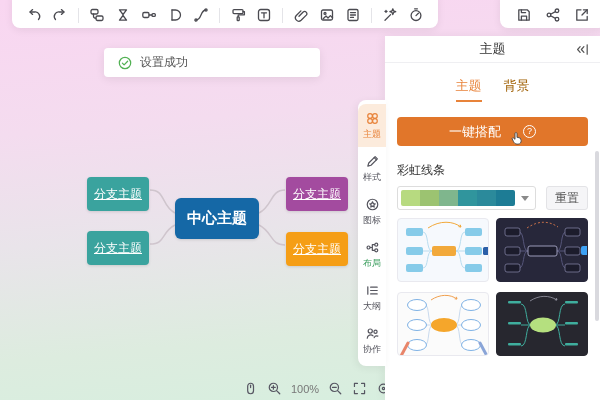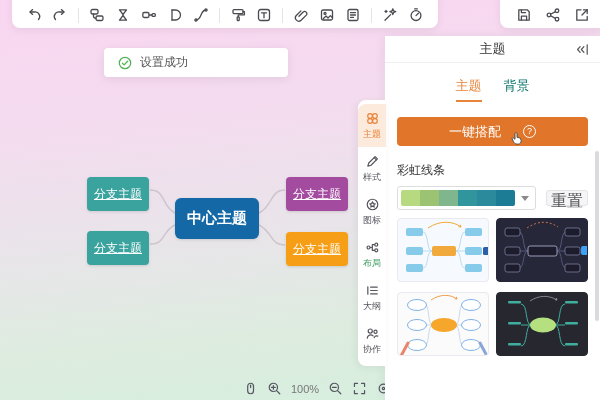--- a/index.html
+++ b/index.html
@@ -15,21 +15,21 @@
   .topbar-right { position:absolute; right:-6px; top:-10px; height:38px; padding:12px 16px 0;
     background:#fff; border-radius:8px; box-shadow:0 2px 8px rgba(0,0,0,.07);
     display:flex; align-items:center; gap:13px; }
   .tb-icn { width:16px; height:16px; display:inline-block; cursor:pointer; }
   .tb-icn svg { width:16px; height:16px; }
   .tb-icn path, .tb-icn rect, .tb-icn circle, .tb-icn line
     { stroke:#4a4a50; stroke-width:1.3; fill:none; stroke-linecap:round; stroke-linejoin:round; }
   .tb-sep { width:1px; height:15px; background:#e4e4e8; }
 
   
-  .toast { position:absolute; left:104px; top:48px; width:184px; height:29px;
+  .toast { position:absolute; left:104px; top:48px; width:216px; height:29px;
     background:#fff; border-radius:4px; box-shadow:0 2px 10px rgba(0,0,0,.08);
     display:flex; align-items:center; gap:8px; padding-left:14px; }
   .toast svg { width:14px; height:14px; }
   .toast-text { font-size:12px; color:#555; }
 
   
   .edges { position:absolute; left:0; top:0; width:600px; height:400px; pointer-events:none; }
   .node { position:absolute; display:flex; align-items:center; justify-content:center;
     color:#fff; border-radius:4px; box-shadow:0 1px 3px rgba(0,0,0,.12); cursor:pointer; }
   .node-center { left:175px; top:198px; width:84px; height:41px;
@@ -65,39 +65,39 @@
 
   
   .panel { position:absolute; left:385px; top:36px; width:215px; height:364px;
     background:#fff; box-shadow:-2px 0 10px rgba(0,0,0,.05); }
   .panel-head { position:relative; height:27px; display:flex; align-items:center;
     justify-content:center; border-bottom:1px solid #efeff2; }
   .panel-title { font-size:13px; color:#333; }
   .collapse { position:absolute; right:10px; top:6px; width:15px; height:15px; cursor:pointer; }
   .collapse path { stroke:#555; stroke-width:1.3; fill:none; stroke-linecap:round; stroke-linejoin:round; }
   .tabs { display:flex; justify-content:center; gap:22px; padding:14px 0 6px; }
-  .tab { font-size:13px; color:#0f766e; cursor:pointer; padding-bottom:5px; }
+  .tab { font-size:13px; color:#a16207; cursor:pointer; padding-bottom:5px; }
   .tab.active { color:#e8833a; border-bottom:2px solid #e8833a; }
   .match-btn { position:relative; margin:9px 12px 0; height:29px; border:none; width:191px;
     border-radius:4px; color:#fff; font-size:13px; cursor:pointer;
     display:flex; align-items:center; justify-content:center; gap:22px;
     font-family:inherit; }
   .help-circle { width:13px; height:13px; border:1px solid #fff; border-radius:50%;
     font-size:9px; line-height:11px; text-align:center; display:inline-block; }
   .cursor-hand { position:absolute; left:112px; top:14px; width:16px; height:16px; }
   .sec-label { font-size:12px; color:#333; margin:16px 12px 7px; }
   .rainbow-row { display:flex; align-items:center; margin:0 12px; gap:10px; }
   .grad-select { flex:1; height:24px; border:1px solid #ddd; border-radius:3px;
     display:flex; align-items:center; padding:3px 6px 3px 3px; gap:6px; cursor:pointer; background:#fff; }
   .grad-strip { flex:1; height:16px; display:flex; border-radius:2px; overflow:hidden; }
   .grad-strip span { flex:1; }
   .caret { width:0; height:0; border-left:4px solid transparent; border-right:4px solid transparent;
     border-top:5px solid #8a8a8a; }
-  .reset-btn { width:42px; height:16px; background:#f5f5f7; border:1px solid #e3e3e6;
-    border-radius:3px; font-size:16px; color:#555; cursor:pointer; font-family:Liberation Serif, serif; }
+  .reset-btn { width:42px; height:24px; background:#f5f5f7; border:1px solid #e3e3e6;
+    border-radius:3px; font-size:12px; color:#555; cursor:pointer; font-family:Liberation Serif, serif; }
   .themes-grid { display:grid; grid-template-columns:92px 92px; gap:10px 7px; margin:8px 12px 0; }
   .thumb { width:92px; height:64px; border-radius:4px; overflow:hidden;
     border:1px solid #e9e9ef; cursor:pointer; }
   .thumb svg { display:block; }
   .scroll-thumb { position:absolute; right:1px; top:115px; width:4px; height:170px;
     background:#d9d9de; border-radius:2px; cursor:pointer; }
 </style>
 </head>
 <body>
 

